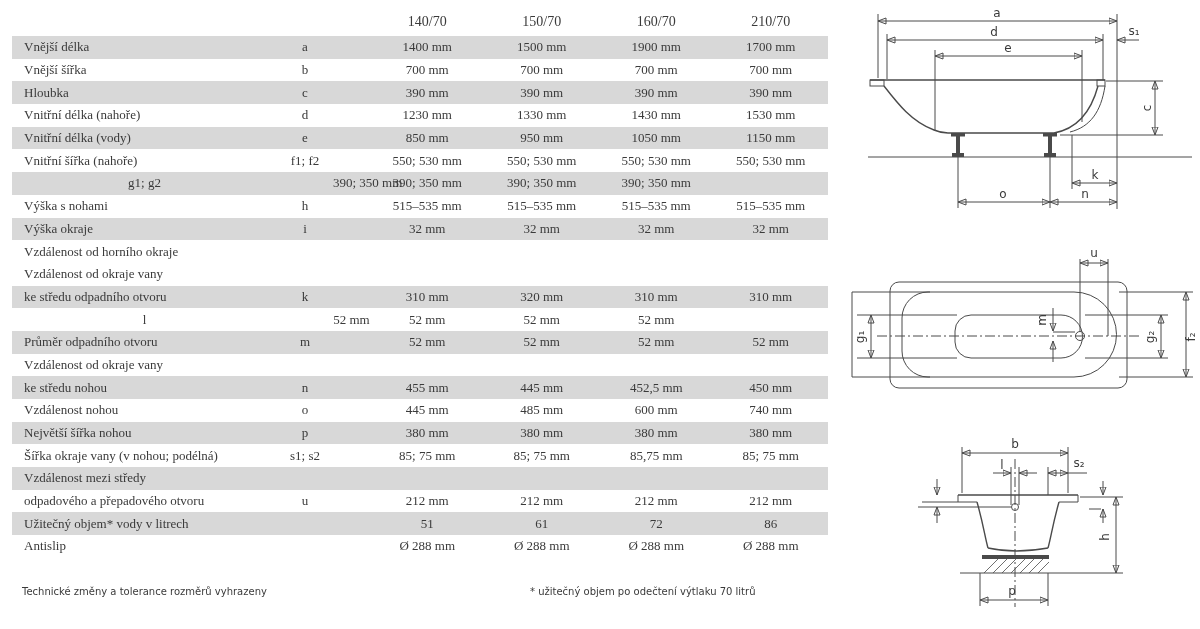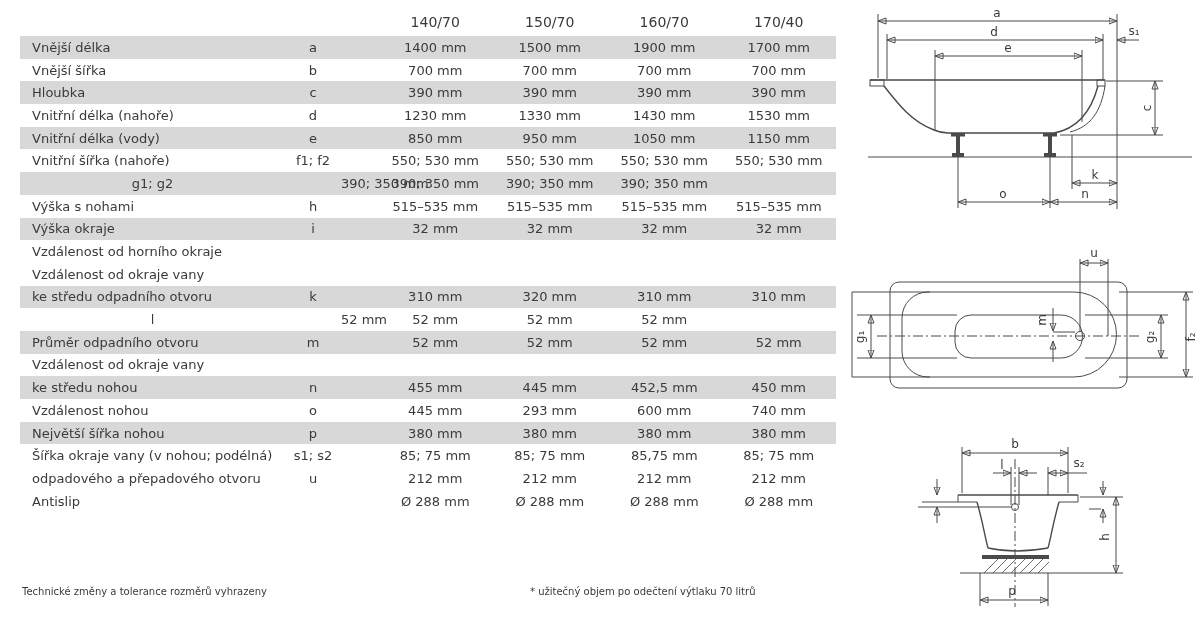--- a/index.html
+++ b/index.html
@@ -1,21 +1,21 @@
 <!DOCTYPE html>
 <html><head>
 <meta charset="utf-8">
 <style>
   html,body { margin:0; padding:0; background:#fff; }
   .stage {
     position:relative; width:1200px; height:629px; background:#ffffff;
     font-family:"DejaVu Sans", sans-serif; color:#3a3a3a; overflow:hidden;
   }
   
-  .spec-table { position:absolute; left:20px; top:8px; width:816px; }
+  .spec-table { position:absolute; left:12px; top:8px; width:816px;font-family:Liberation Serif, serif; }
   .thead, .trow {
     display:grid;
     grid-template-columns:265px 56px 37px 114.5px 114.5px 114.5px 114.5px;
     align-items:center;
   }
   .thead { height:28px; font-size:14px; }
   .thead .col { text-align:center; white-space:nowrap; }
   .trow { height:22.7px; font-size:13px; }
   .trow.shaded { background:#d8d8d8; }
   .cell-label { padding-left:12px; white-space:nowrap; overflow:hidden; }
@@ -40,21 +40,21 @@
 <div class="stage">
 
   <div class="spec-table">
     <div class="thead">
       <div class="cell-label"></div>
       <div class="cell-letter"></div>
       <div></div>
       <div class="col">140/70</div>
       <div class="col">150/70</div>
       <div class="col">160/70</div>
-      <div class="col">170/40</div>
+      <div class="col">210/70</div>
     </div>
     <div>
         <div class="trow shaded">
       <div class="cell-label">Vnější délka</div>
       <div class="cell-letter">a</div>
       <div></div>
       <div class="cell-value">1400 mm</div>
       <div class="cell-value">1500 mm</div>
       <div class="cell-value">1900 mm</div>
       <div class="cell-value">1700 mm</div>
@@ -190,21 +190,21 @@
       <div class="cell-value">455 mm</div>
       <div class="cell-value">445 mm</div>
       <div class="cell-value">452,5 mm</div>
       <div class="cell-value">450 mm</div>
     </div>
         <div class="trow">
       <div class="cell-label">Vzdálenost nohou</div>
       <div class="cell-letter">o</div>
       <div></div>
       <div class="cell-value">445 mm</div>
-      <div class="cell-value">293 mm</div>
+      <div class="cell-value">485 mm</div>
       <div class="cell-value">600 mm</div>
       <div class="cell-value">740 mm</div>
     </div>
         <div class="trow shaded">
       <div class="cell-label">Největší šířka nohou</div>
       <div class="cell-letter">p</div>
       <div></div>
       <div class="cell-value">380 mm</div>
       <div class="cell-value">380 mm</div>
       <div class="cell-value">380 mm</div>
@@ -212,28 +212,46 @@
     </div>
         <div class="trow">
       <div class="cell-label">Šířka okraje vany (v nohou; podélná)</div>
       <div class="cell-letter">s1; s2</div>
       <div></div>
       <div class="cell-value">85; 75 mm</div>
       <div class="cell-value">85; 75 mm</div>
       <div class="cell-value">85,75 mm</div>
       <div class="cell-value">85; 75 mm</div>
     </div>
+        <div class="trow shaded">
+      <div class="cell-label">Vzdálenost mezi středy</div>
+      <div class="cell-letter"></div>
+      <div></div>
+      <div class="cell-value"></div>
+      <div class="cell-value"></div>
+      <div class="cell-value"></div>
+      <div class="cell-value"></div>
+    </div>
         <div class="trow">
       <div class="cell-label">odpadového a přepadového otvoru</div>
       <div class="cell-letter">u</div>
       <div></div>
       <div class="cell-value">212 mm</div>
       <div class="cell-value">212 mm</div>
       <div class="cell-value">212 mm</div>
       <div class="cell-value">212 mm</div>
+    </div>
+        <div class="trow shaded">
+      <div class="cell-label">Užitečný objem* vody v litrech</div>
+      <div class="cell-letter"></div>
+      <div></div>
+      <div class="cell-value">51</div>
+      <div class="cell-value">61</div>
+      <div class="cell-value">72</div>
+      <div class="cell-value">86</div>
     </div>
         <div class="trow">
       <div class="cell-label">Antislip</div>
       <div class="cell-letter"></div>
       <div></div>
       <div class="cell-value">Ø 288 mm</div>
       <div class="cell-value">Ø 288 mm</div>
       <div class="cell-value">Ø 288 mm</div>
       <div class="cell-value">Ø 288 mm</div>
     </div>

